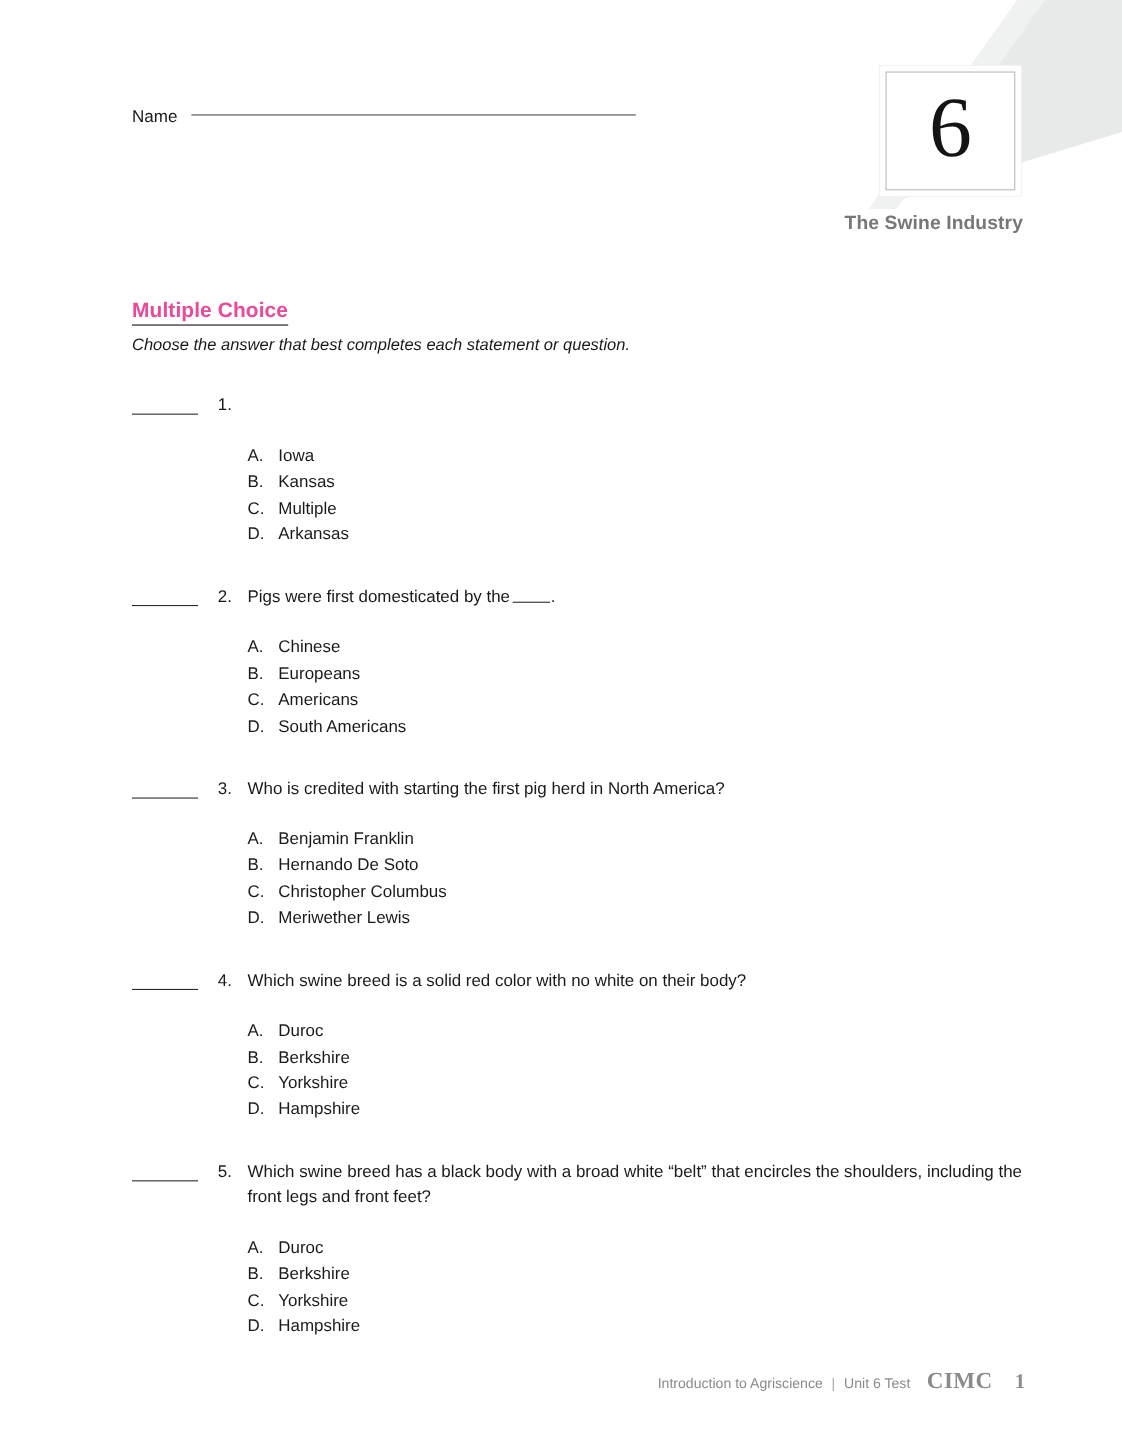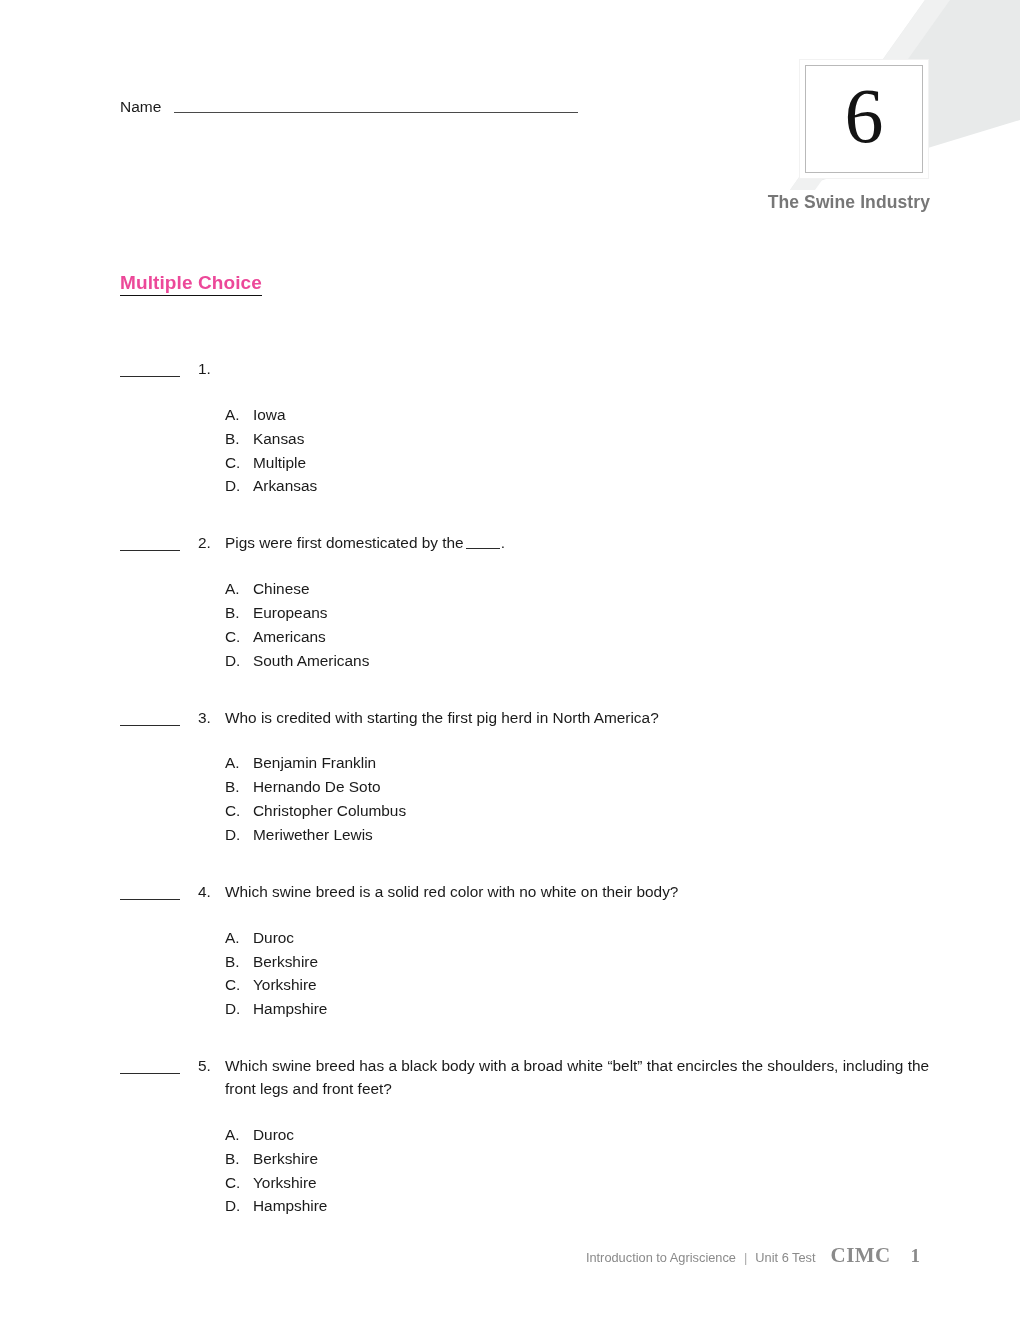--- a/index.html
+++ b/index.html
@@ -68,21 +68,21 @@
     font-weight: bold;
     color: #777777;
     letter-spacing: 0.1px;
     white-space: nowrap;
   }
 
   
   .idblock { position: absolute; left: 120px; top: 98px; }
   .id-row {
     display: flex;
-    align-items: flex-end;
+    align-items: center;
     font-size: 15.5px;
     color: #1a1a1a;
   }
   .id-row.second { margin-top: 37px; }
   .id-label { white-space: nowrap; }
   .rule {
     display: inline-block;
     border-bottom: 1.2px solid #4a4a4a;
     height: 0;
     position: relative;
@@ -166,21 +166,21 @@
   }
   .opt-letter { flex: 0 0 28px; }
   .opt-text   { flex: 1 1 auto; }
 
   .q-gap-1 { margin-top: 0px; }
   .q-gap   { margin-top: 34px; }
 
   
   .footer {
     position: absolute;
-    right: 100px;
+    right: 88px;
     bottom: 52px;
     display: flex;
     align-items: baseline;
     color: #8a8a8a;
     white-space: nowrap;
   }
   .footer-course { font-size: 12.8px; }
   .footer-sep    { font-size: 12.8px; margin: 0 8px; color: #a8a8a8; }
   .footer-unit   { font-size: 12.8px; }
   .footer-brand  {
@@ -220,20 +220,21 @@
 
 <div class="idblock">
   <div class="id-row">
     <span class="id-label">Name</span>
     <span class="rule rule-name"></span>
   </div>
 </div>
 
 <div class="section">
   <div class="section-title">Multiple Choice</div>
+  <div class="section-sub">Choose the answer that best completes each statement or question.</div>
 </div>
 
 <div class="questions">
 
   <div class="question q-gap-1">
     <div class="q-head">
       <span class="answer-blank"></span>
       <span class="q-num">1.</span>
     </div>
     <div class="options">

